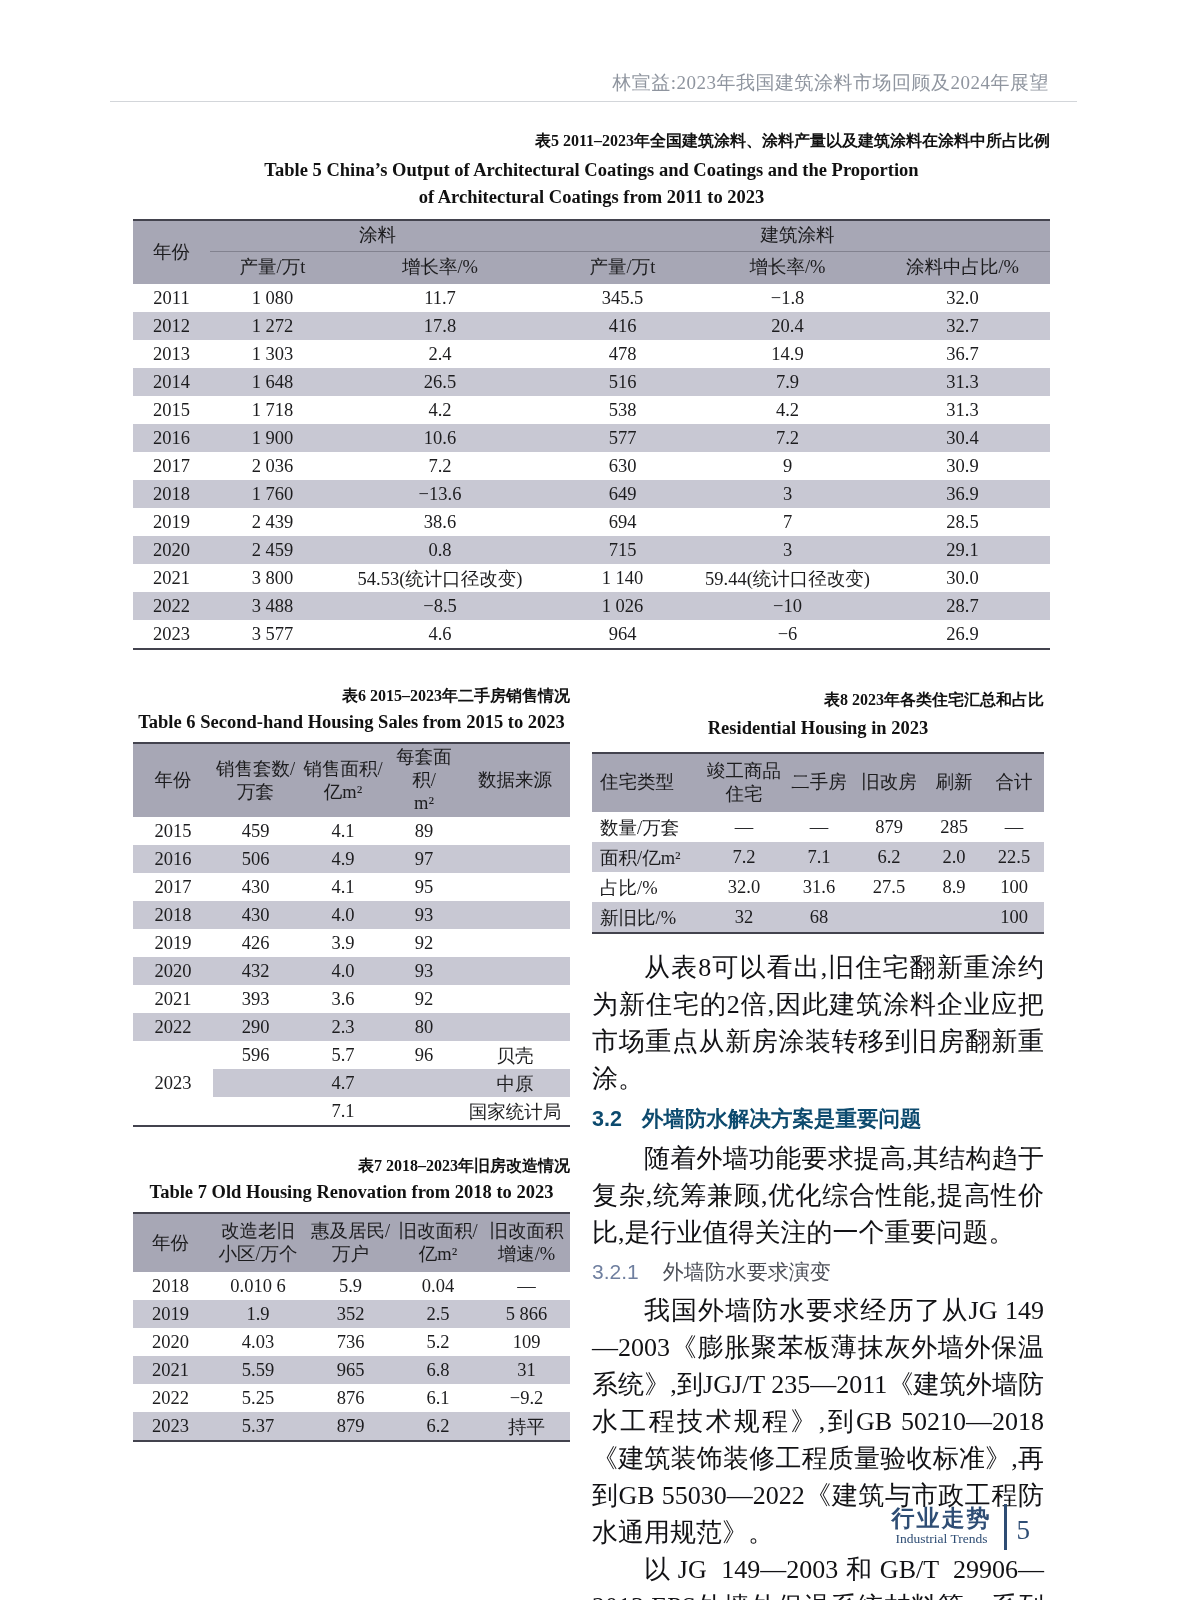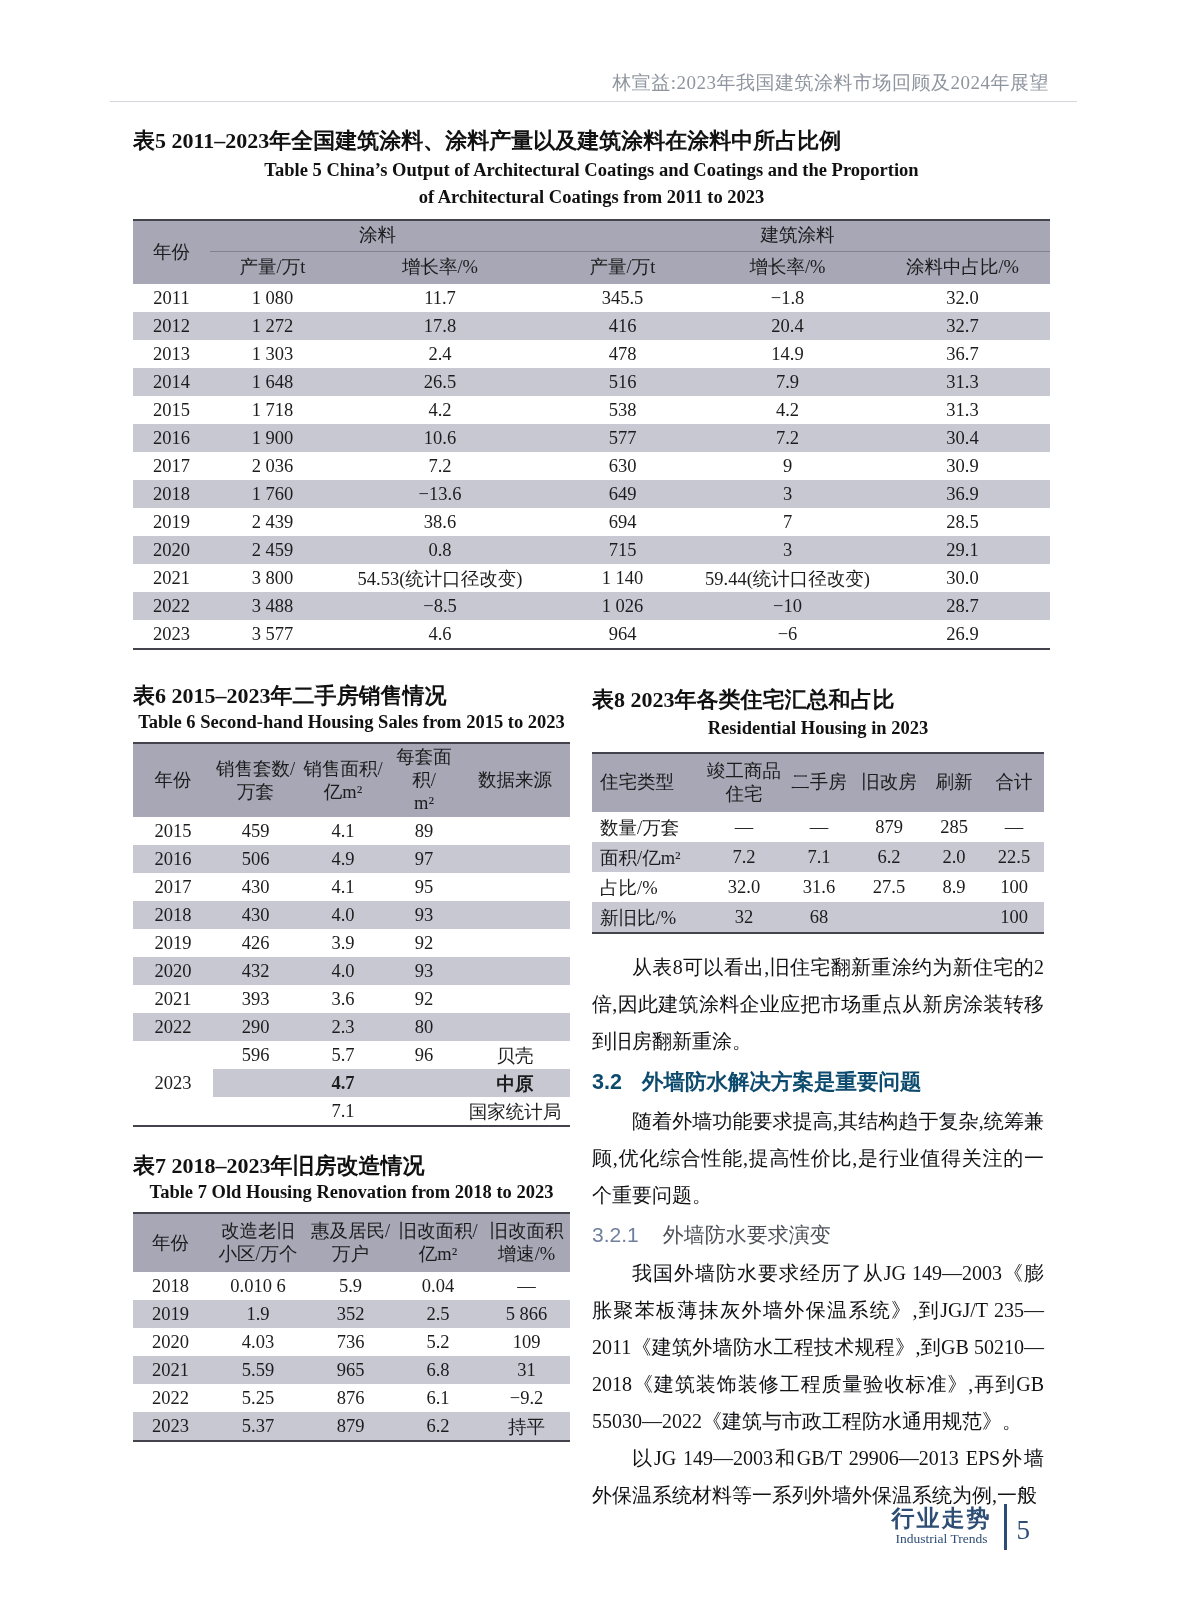--- a/index.html
+++ b/index.html
@@ -8,38 +8,38 @@
     font-family:"Liberation Serif","DejaVu Serif",serif; color:#1c1c1e;
   }
   
   .phead {
     position:absolute; top:70px; left:110px; right:138px;
     text-align:right; font-size:19px; color:#8f959f; letter-spacing:0.5px;
   }
   .phead-rule { position:absolute; top:101px; left:110px; width:967px; height:1px; background:#d3d6da; }
 
   
-  .tt-cn { font-weight:bold; font-size:22px; text-align:left; line-height:26px; color:#111; }
+  .tt-cn { font-weight:bold; font-size:16px; text-align:right; line-height:26px; color:#111; }
   .tt-en { font-weight:bold; font-size:18.5px; text-align:center; line-height:27px; color:#111; }
 
   
   table { border-collapse:collapse; table-layout:fixed; width:100%; font-size:18.5px; }
   .dtable { border-top:2px solid #43434e; border-bottom:2px solid #43434e; }
   thead th { background:#a7a7b5; font-weight:normal; white-space:pre-line; line-height:1.25; padding:2px 0; }
   td, th { text-align:center; padding:0; }
   tr.stripe td { background:#c8c8d3; }
   .grp { border-bottom:1px solid #82828f; }
 
   .t5 td { height:28px; }
   .t5 thead tr:first-child th { height:26px; }
   .t5 thead tr:last-child th { height:28px; }
 
   .t6 td, .t7 td { height:28px; }
   .t6 thead th, .t7 thead th { height:54px; }
-  .t6 .substripe td { background:#c8c8d3;font-weight:bold; }
+  .t6 .substripe td { background:#c8c8d3; }
 
   .t8 td { height:30px; }
   .t8 thead th { height:54px; }
   .t8 td:first-child, .t8 thead th:first-child { text-align:left; padding-left:8px;margin-left:8px; }
 
   
   .tbl5-block { position:absolute; left:133px; top:128px; width:917px; }
   .tbl5-block .tt-cn { margin-bottom:3px; }
   .tbl5-block table { margin-top:8px; }
 
@@ -47,21 +47,21 @@
   .rightcol { position:absolute; left:592px; top:687px; width:452px; }
 
   .leftcol .tbl { margin-top:6px; }
   .t7-titles { margin-top:26px; }
 
   
   .rightcol .tt-cn { margin-bottom:2px; }
   .rightcol table { margin-top:10px; }
   .body-text { margin-top:15px; }
   .body-text p {
-    margin:0; font-size:20px; line-height:37px; text-align:justify; text-indent:2em; color:#121215;
+    margin:0; font-size:26px; line-height:37px; text-align:justify; text-indent:2em; color:#121215;
   }
   h3.sec {
     margin:4px 0 2px 0; font-size:21.5px; line-height:37px; font-weight:bold;
     font-family:"Liberation Sans","DejaVu Sans",sans-serif; color:#0c4a6e;
   }
   h3.sec .num { margin-right:20px; }
   h4.subsec {
     margin:2px 0; font-size:21px; line-height:37px; font-weight:normal;
     font-family:"Liberation Sans","DejaVu Sans",sans-serif; color:#4d5058;
   }

